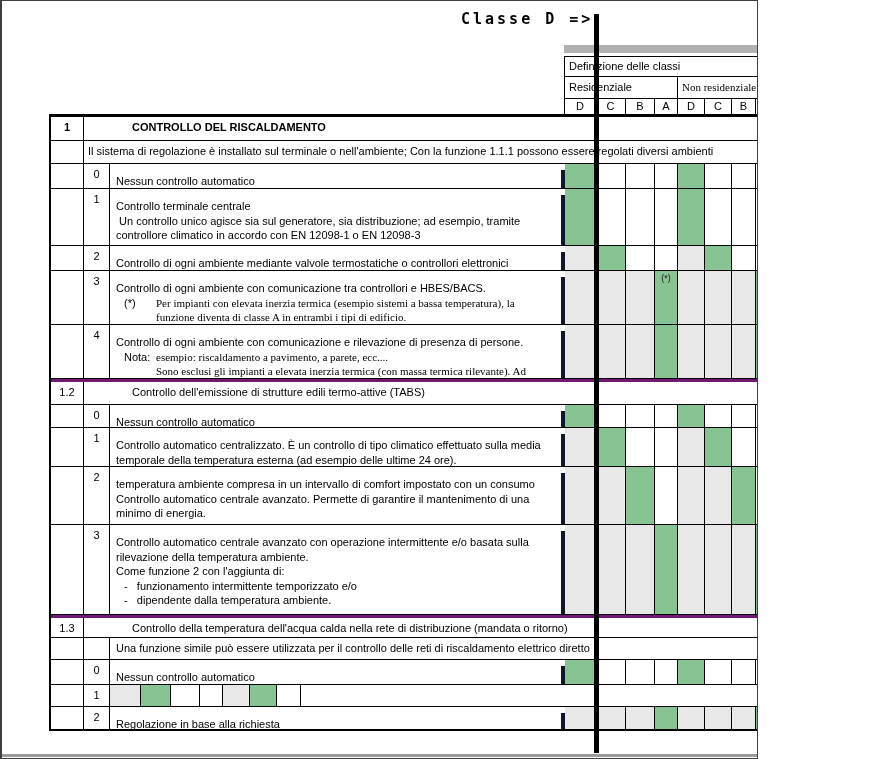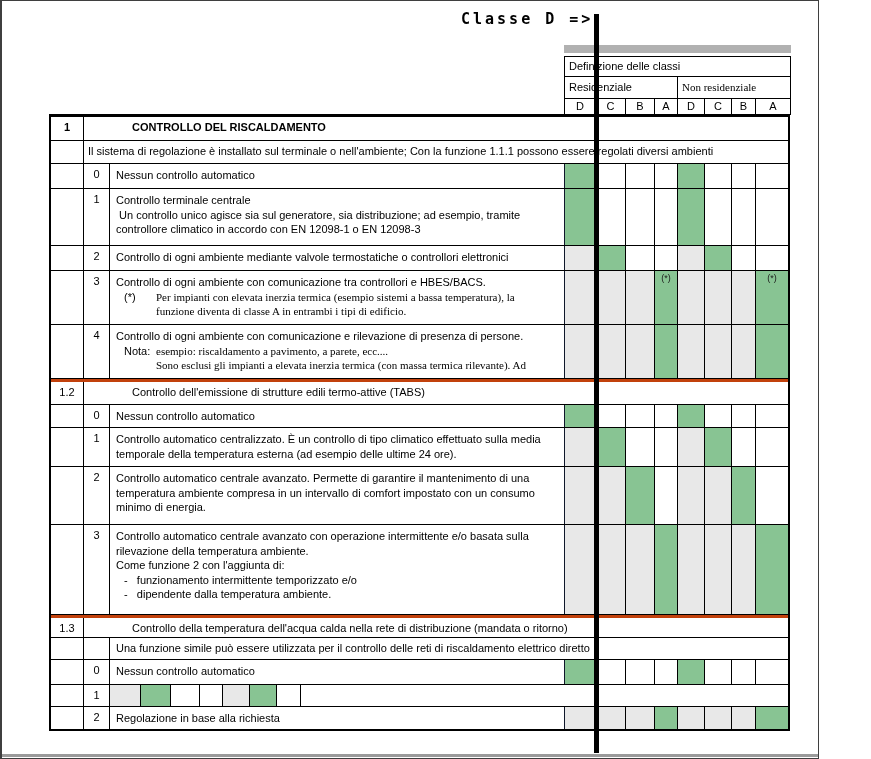--- a/index.html
+++ b/index.html
@@ -3,21 +3,21 @@
 <meta charset="utf-8">
 <style>
   :root{
     --green:#88c493;
     --cellgray:#e8e8e8;
     --bargray:#b1b1b1;
     --ink:#000;
   }
   html,body{margin:0;padding:0;background:#fff;}
   .page{
-    position:relative;width:819px;height:759px;box-sizing:border-box;
+    position:relative;width:758px;height:759px;box-sizing:border-box;
     background:#fff;border:1px solid #3f3f3f;border-left-width:2px;overflow:hidden;
     font-family:"Liberation Sans","DejaVu Sans",sans-serif;font-size:11px;color:var(--ink);
   }
   
   .classe-label{
     position:absolute;left:459px;top:9px;
     font-family:"DejaVu Sans Mono","Liberation Mono",monospace;
     font-weight:bold;font-size:15px;letter-spacing:3px;white-space:pre;
   }
   
@@ -38,28 +38,28 @@
   .letters-row>div:last-child{border-right:none;}
   .lc1{flex:0 0 31px}.lc2{flex:0 0 30px}.lc3{flex:0 0 29px}.lc4{flex:0 0 23px}
   .lc5{flex:0 0 27px}.lc6{flex:0 0 27px}.lc7{flex:0 0 24px}.lc8{flex:1}
   
   .tbl{
     position:absolute;left:47px;top:113px;width:741px;box-sizing:border-box;background:#fff;
     border:2px solid #000;border-top-width:3px;
   }
   .row{display:flex;box-sizing:border-box;border-bottom:1px solid #000;background:#fff;}
   .row:last-child{border-bottom:none;}
-  .thick-top{border-top:3px solid #c2410c;}
+  .thick-top{border-top:3px solid #701a75;}
   .n1{flex:0 0 33px;box-sizing:border-box;border-right:1px solid #000;text-align:center;padding-top:4px;}
   .n2{flex:0 0 26px;box-sizing:border-box;border-right:1px solid #000;text-align:center;padding-top:4px;}
   .sectext{flex:1;padding:4px 0 0 5px;margin-left:43px;}
   .desctext{flex:1;padding:4px 0 0 4px;}
   .desc2text{flex:1;padding:4px 0 0 6px;}
   .bold{font-weight:bold;}
-  .txt{flex:0 0 455px;box-sizing:border-box;border-right:1px solid #0f172a;padding:4px 0 0 6px;overflow:hidden;}
+  .txt{flex:0 0 455px;box-sizing:border-box;border-right:4px solid #0f172a;padding:4px 0 0 6px;overflow:hidden;margin-top:6px;}
   .line{line-height:14.5px;white-space:pre-wrap;}
   .note{display:flex;padding-left:8px;}
   .note-label{flex:0 0 32px;line-height:14.5px;}
   .note-body{flex:1;font-family:Liberation Serif, serif;}
   .bullets{padding-left:8px;}
   .cells{display:flex;flex:1;}
   .cell{box-sizing:border-box;border-right:1px solid #000;}
   .cell:last-child{border-right:none;}
   .cell.c1{flex:0 0 31px}.cell.c2{flex:0 0 30px}.cell.c3{flex:0 0 29px}.cell.c4{flex:0 0 23px}
   .cell.c5{flex:0 0 27px}.cell.c6{flex:0 0 27px}.cell.c7{flex:0 0 24px}.cell.c8{flex:1}
@@ -276,22 +276,22 @@
           <div class="cell c7 w"></div>
           <div class="cell c8 w"></div>
         </div>
     </div>
 
     <div class="row h58">
       <div class="n1"></div>
       <div class="n2">2</div>
       <div class="txt">
         <div class="lines">
+            <div class="line">temperatura ambiente compresa in un intervallo di comfort impostato con un consumo</div>
             <div class="line">Controllo automatico centrale avanzato. Permette di garantire il mantenimento di una</div>
-            <div class="line">temperatura ambiente compresa in un intervallo di comfort impostato con un consumo</div>
             <div class="line">minimo di energia.</div>
           </div>
       </div>
       <div class="cells">
           <div class="cell c1 e"></div>
           <div class="cell c2 e"></div>
           <div class="cell c3 g"></div>
           <div class="cell c4 w"></div>
           <div class="cell c5 e"></div>
           <div class="cell c6 e"></div>

